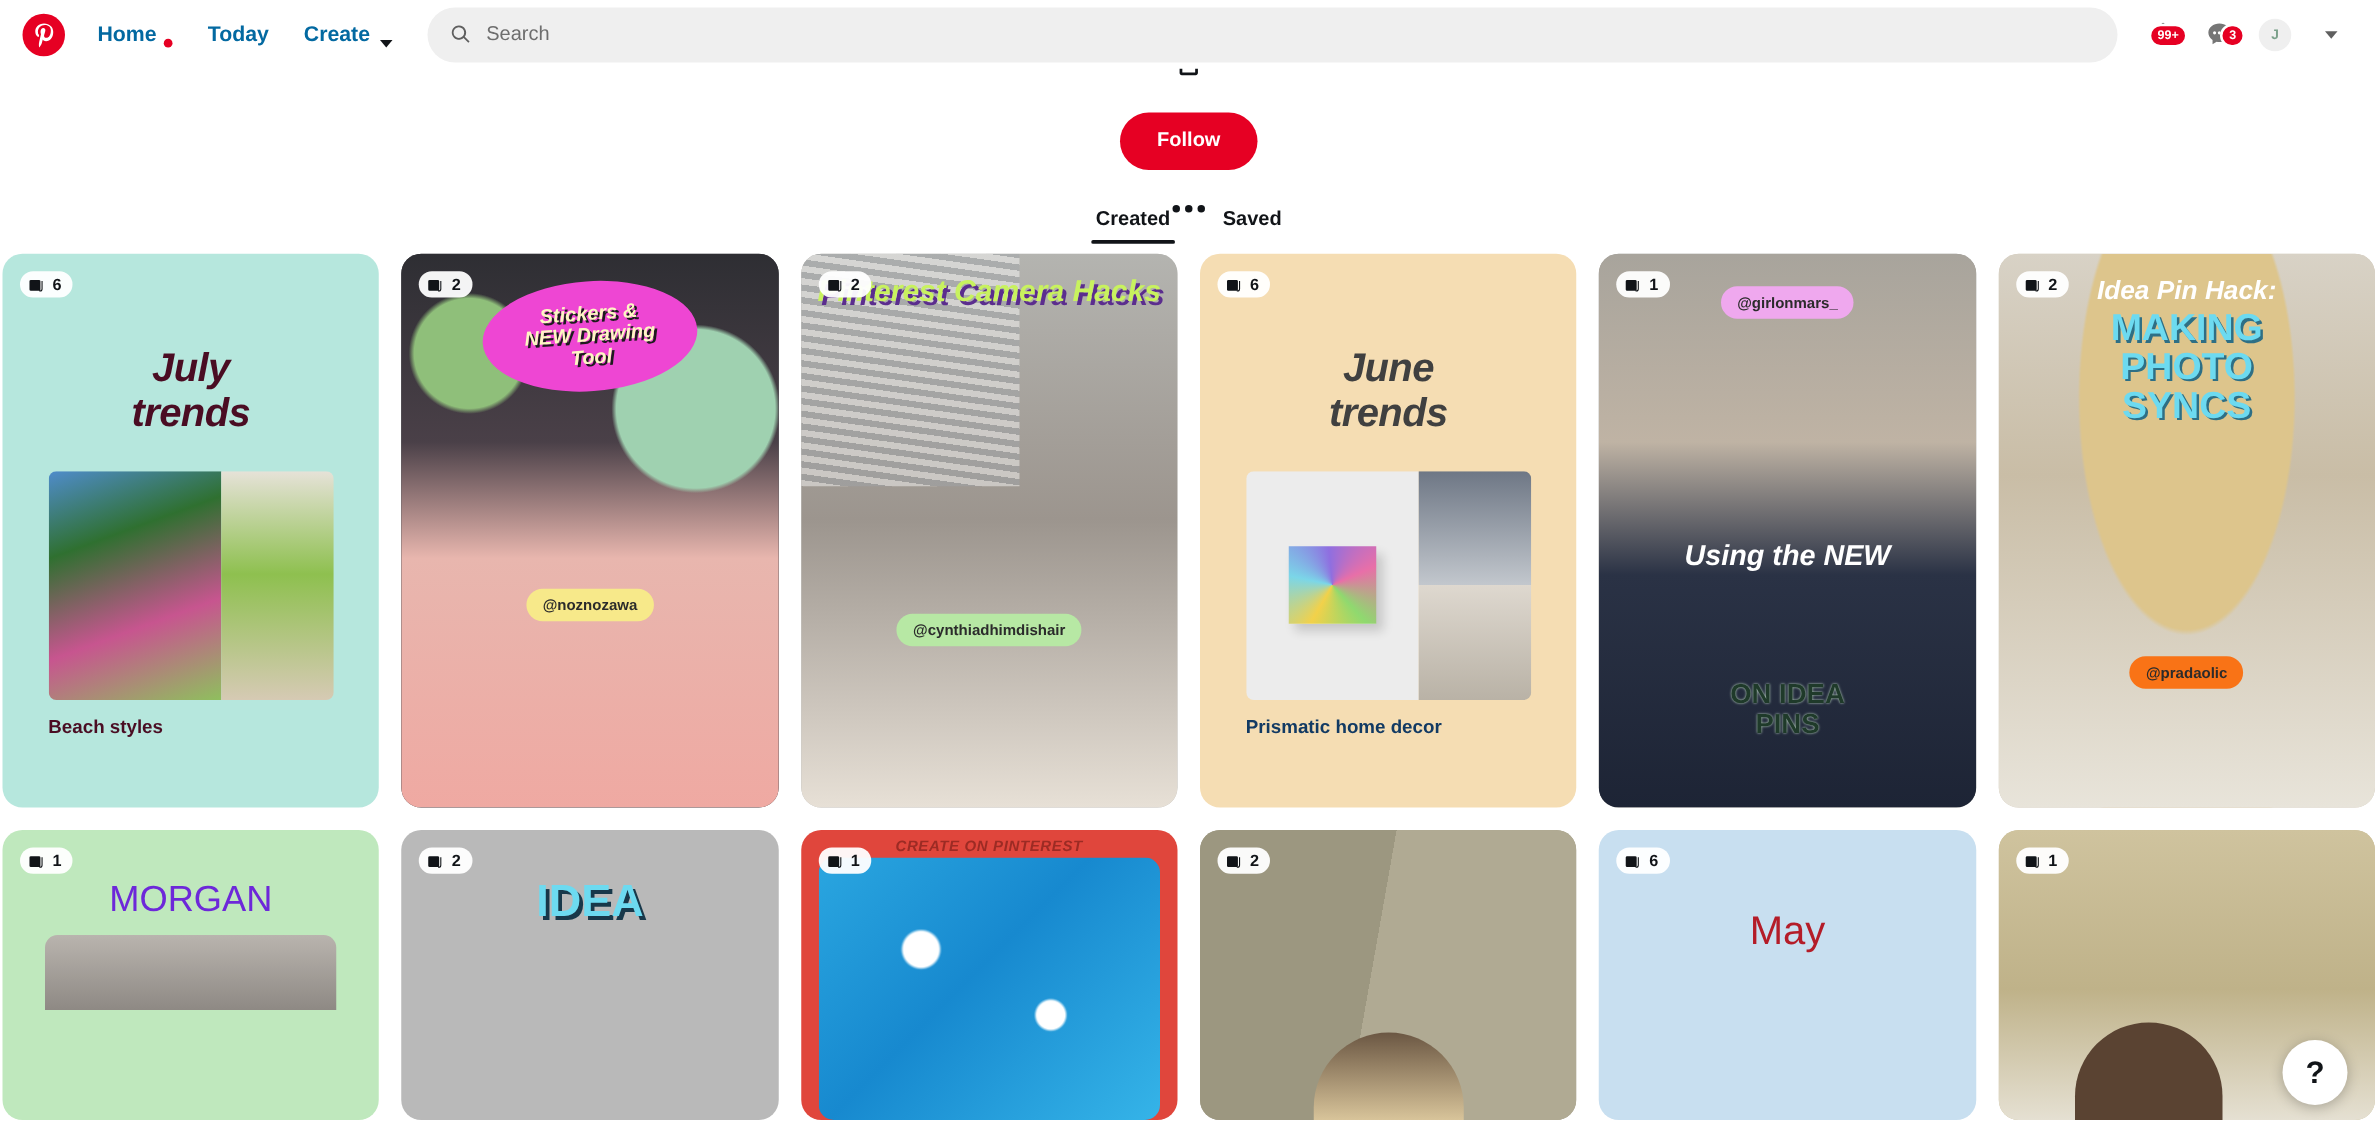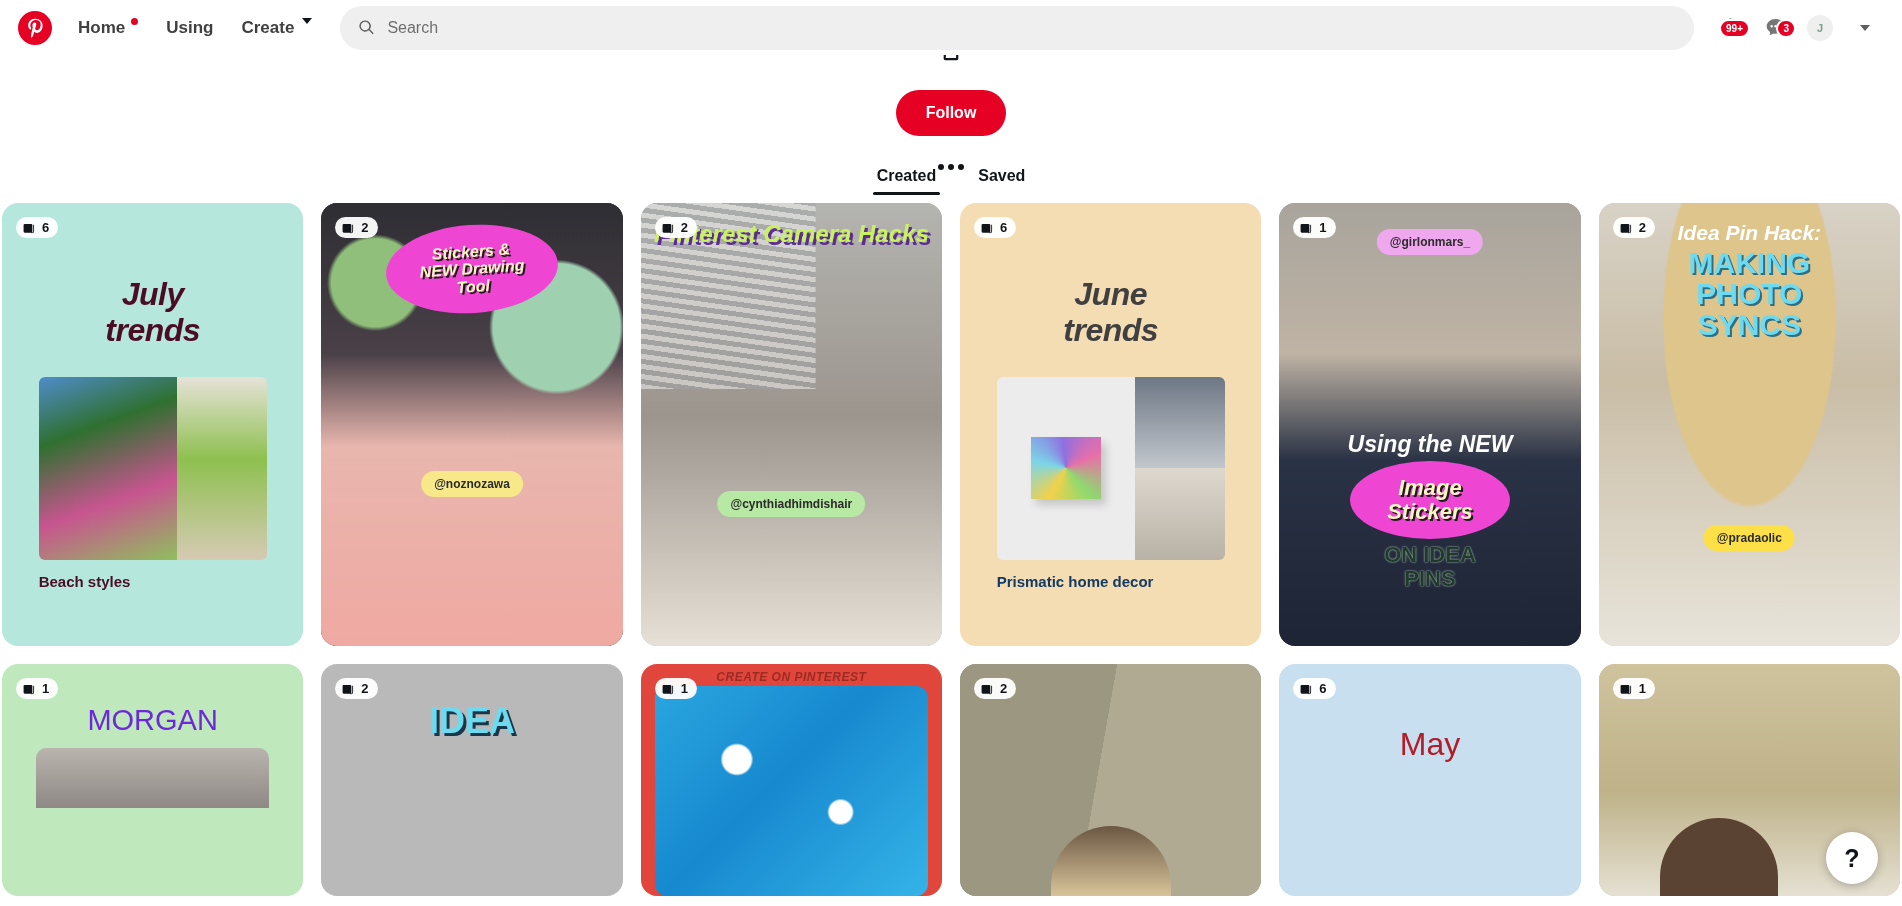--- a/index.html
+++ b/index.html
@@ -28,24 +28,24 @@
     display: flex; align-items: center; justify-content: center;
     flex: 0 0 auto;
     margin-right: 12px;
     cursor: pointer;
   }
   .logo svg { width: 22px; height: 22px; }
 
   .nav-item {
     font-size: 17px;
     font-weight: 700;
-    color: #404040;
+    color: #0369a1;
     padding: 10px 14px;
     border-radius: 22px;
-    display: flex; align-items: flex-start; gap: 5px;
+    display: flex; align-items: flex-end; gap: 5px;
     cursor: pointer;
     white-space: nowrap;
   }
   .nav-dot {
     width: 7px; height: 7px; border-radius: 50%;
     background: #e60023; display: inline-block;
     margin-left: 1px;
   }
   .chev {
     width: 0; height: 0;
@@ -295,21 +295,21 @@
       <path fill="#fff" d="M12.3 2C7.2 2 4.6 5.4 4.6 9c0 2.1.8 4 2.5 4.7.3.1.5 0 .6-.3l.2-1c.1-.3 0-.4-.2-.6-.5-.6-.8-1.4-.8-2.5 0-3.2 2.4-6 6.1-6 3.3 0 5.2 2 5.2 4.7 0 3.6-1.6 6.5-3.9 6.5-1.3 0-2.3-1-2-2.3.4-1.6 1.1-3.3 1.1-4.4 0-1-.6-1.9-1.7-1.9-1.4 0-2.5 1.4-2.5 3.3 0 1.2.4 2 .4 2l-1.6 6.8c-.5 2-.1 4.5-.03 4.7.03.1.2.2.3.06.1-.2 1.6-2 2.1-3.8.1-.5.8-3.1.8-3.1.4.8 1.6 1.5 2.8 1.5 3.7 0 6.3-3.4 6.3-8C20.3 5.1 17 2 12.3 2z"></path>
     </svg>
   </div>
 
   <div class="nav-item">
     <span>Home</span>
     <span class="nav-dot"></span>
   </div>
 
   <div class="nav-item">
-    <span>Using</span>
+    <span>Today</span>
   </div>
 
   <div class="nav-item">
     <span>Create</span>
     <span class="chev"></span>
   </div>
 
   <div class="search-wrap">
     <svg viewBox="0 0 24 24">
       <path fill="#5f5f5f" d="M10 2a8 8 0 105.3 14l5.4 5.4 1.4-1.4-5.4-5.4A8 8 0 0010 2zm0 2a6 6 0 110 12 6 6 0 010-12z"></path>
@@ -451,43 +451,39 @@
       <div class="count-badge">
         <svg viewBox="0 0 24 24">
           <path d="M3 5h11a2 2 0 012 2v11a2 2 0 01-2 2H3a2 2 0 01-2-2V7a2 2 0 012-2zm16 1.5v11A3.5 3.5 0 0115.5 21h-1V19.5h1a2 2 0 002-2v-11H19z"></path>
         </svg>
         <span>1</span>
       </div>
       <div class="pill" style="background:#efa8ee; left:50%; transform:translateX(-50%); top:26px;">
         <span>@girlonmars_</span>
       </div>
       <div class="ol-title" style="top:228px; font-size:23px; font-weight:700; font-style:italic; color:#ffffff;">Using the NEW</div>
-      <div class="oval" style="background:#ee46d3; width:160px; height:78px; top:258px; left:50%; transform:translateX(-50%);">
-        <span class="ov-text" style="font-size:22px; white-space:pre-line; color:#fdf6c3;">Image
-Stickers</span>
-      </div>
       <div class="ol-title" style="top:340px; font-size:22px; font-weight:800; color:#1f3a2a; white-space:pre-line; line-height:1.08; text-shadow:0 0 2px #cfe8d4;">ON IDEA
 PINS</div>
     </div>
 
     <div class="card" style="background:#cfc6b5">
       <div class="photo-bg" style="background:
              radial-gradient(ellipse at 50% 26%, #ddc58c 0 40%, transparent 41%),
              linear-gradient(180deg,#d8d2c6 0%,#c9bda6 40%,#e8e4da 100%);"></div>
       <div class="count-badge">
         <svg viewBox="0 0 24 24">
           <path d="M3 5h11a2 2 0 012 2v11a2 2 0 01-2 2H3a2 2 0 01-2-2V7a2 2 0 012-2zm16 1.5v11A3.5 3.5 0 0115.5 21h-1V19.5h1a2 2 0 002-2v-11H19z"></path>
         </svg>
         <span>2</span>
       </div>
       <div class="ol-title" style="top:18px; font-size:21px; font-style:italic; font-weight:600; color:#ffffff;">Idea Pin Hack:</div>
       <div class="ol-title" style="top:44px; font-size:30px; font-weight:800; color:#6ddaf0; white-space:pre-line; line-height:1.04; text-shadow:2px 2px 0 #2e6f85;">MAKING
 PHOTO
 SYNCS</div>
-      <div class="pill" style="background:#fde047; left:50%; transform:translateX(-50%); top:322px;">
+      <div class="pill" style="background:#f97316; left:50%; transform:translateX(-50%); top:322px;">
         <span>@pradaolic</span>
       </div>
     </div>
   </div>
 
   <div class="grid" style="margin-top:18px;">
 
     <div class="card row2" style="background:#bfe8bd">
       <div class="count-badge">
         <svg viewBox="0 0 24 24">

